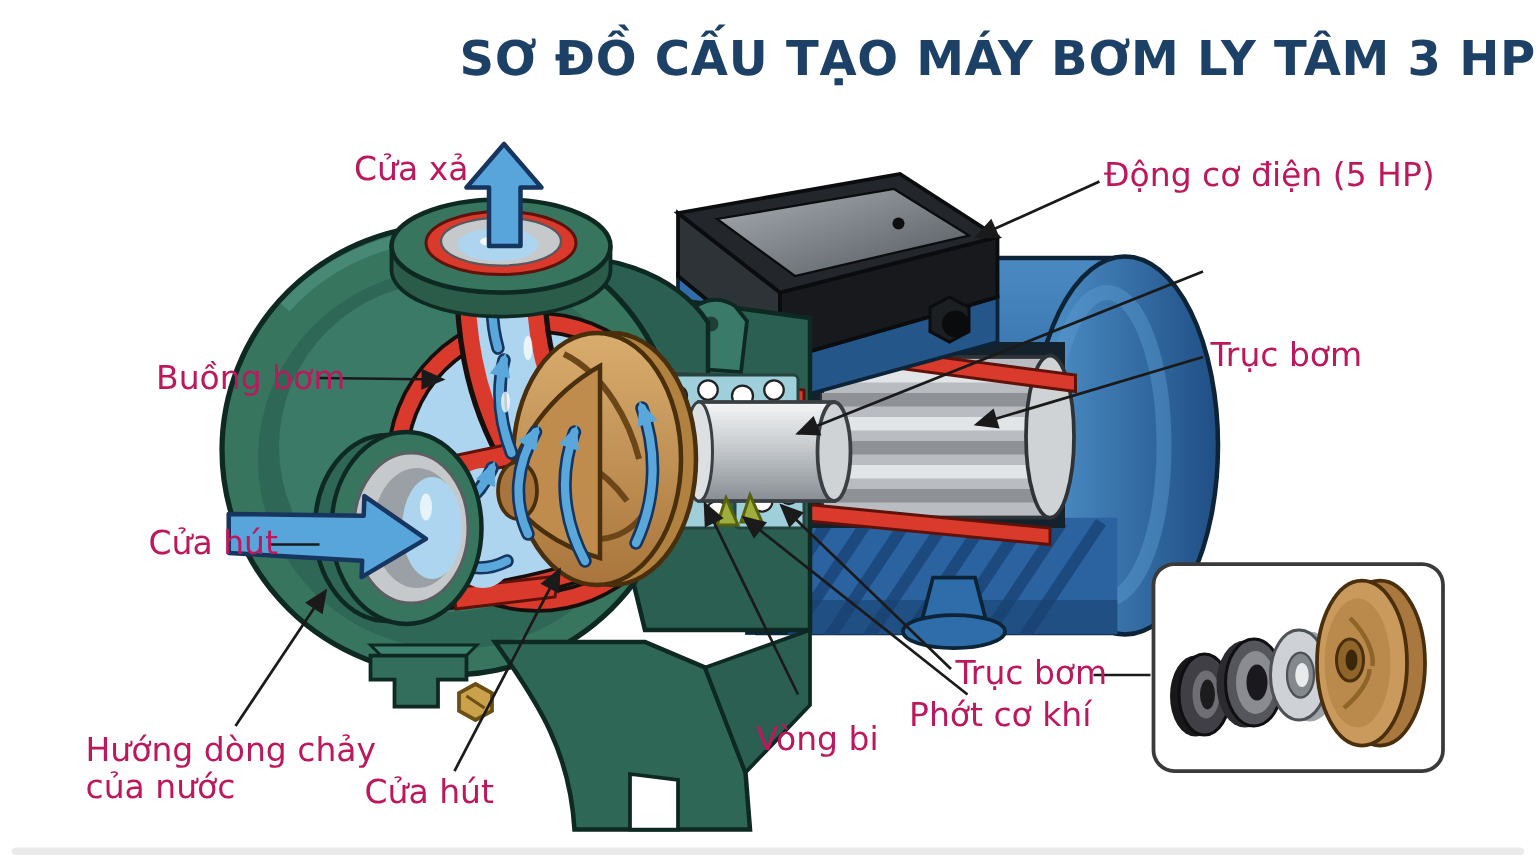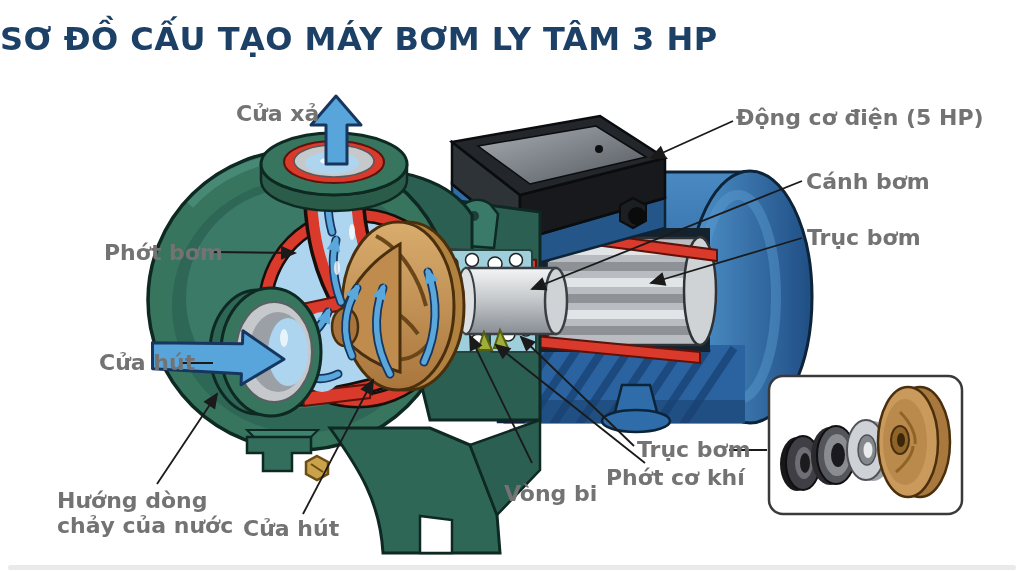--- a/index.html
+++ b/index.html
@@ -1,21 +1,21 @@
 <!DOCTYPE html>
 <html><head>
 <meta charset="utf-8">
 <style>
   html,body{margin:0;padding:0;background:#fff;}
   #stage{position:relative;width:1024px;height:572px;background:#ffffff;overflow:hidden;
          font-family:"DejaVu Sans","Liberation Sans",sans-serif;}
   #art{position:absolute;left:0;top:0;}
-  .title{position:absolute;left:0;top:20px;width:1024px;text-align:left;
+  .title{position:absolute;left:0;top:20px;width:1024px;text-align:right;
          font-size:32px;font-weight:800;letter-spacing:.5px;color:#1d4066;}
-  .lbl{position:absolute;font-size:22px;font-weight:700;color:#737373;white-space:nowrap;line-height:1.15;}
+  .lbl{position:absolute;font-size:22px;font-weight:400;color:#be185d;white-space:nowrap;line-height:1.15;}
   .lbl.wrap{white-space:normal;text-align:left;}
   .bottom-band{position:absolute;left:8px;top:565px;width:1008px;height:5px;
                background:#d9d9d9;opacity:.55;border-radius:3px;}
 </style>
 </head>
 <body>
 
 <div id="stage">
 
 <svg id="art" width="1024" height="572" viewBox="0 0 1024 572">
@@ -287,23 +287,22 @@
     <line x1="645" y1="463" x2="496" y2="345" marker-end="url(#mBlack)"></line>
     <line x1="634" y1="446" x2="521" y2="337" marker-end="url(#mBlack)"></line>
     <line x1="729" y1="450" x2="767" y2="450"></line>
   </g>
 </svg>
 
   <div class="title" style="color: rgb(29, 64, 102);">SƠ ĐỒ CẤU TẠO MÁY BƠM LY TÂM 3 HP</div>
 
   <div class="lbl" style="left:236px;top:101px">Cửa xả</div>
   <div class="lbl" style="left:736px;top:105px">Động cơ điện (5 HP)</div>
-  <div class="lbl" style="left:806px;top:169px">Cánh bơm</div>
   <div class="lbl" style="left:807px;top:225px">Trục bơm</div>
-  <div class="lbl" style="left:104px;top:240px">Phớt bơm</div>
+  <div class="lbl" style="left:104px;top:240px">Buồng bơm</div>
   <div class="lbl" style="left:99px;top:350px">Cửa hút</div>
   <div class="lbl wrap" style="left:57px;top:488px;width:195px">Hướng dòng chảy của nước</div>
   <div class="lbl" style="left:243px;top:516px">Cửa hút</div>
   <div class="lbl" style="left:504px;top:481px">Vòng bi</div>
   <div class="lbl" style="left:606px;top:465px">Phớt cơ khí</div>
   <div class="lbl" style="left:637px;top:437px">Trục bơm</div>
 
   <div class="bottom-band"></div>
 </div>
 

